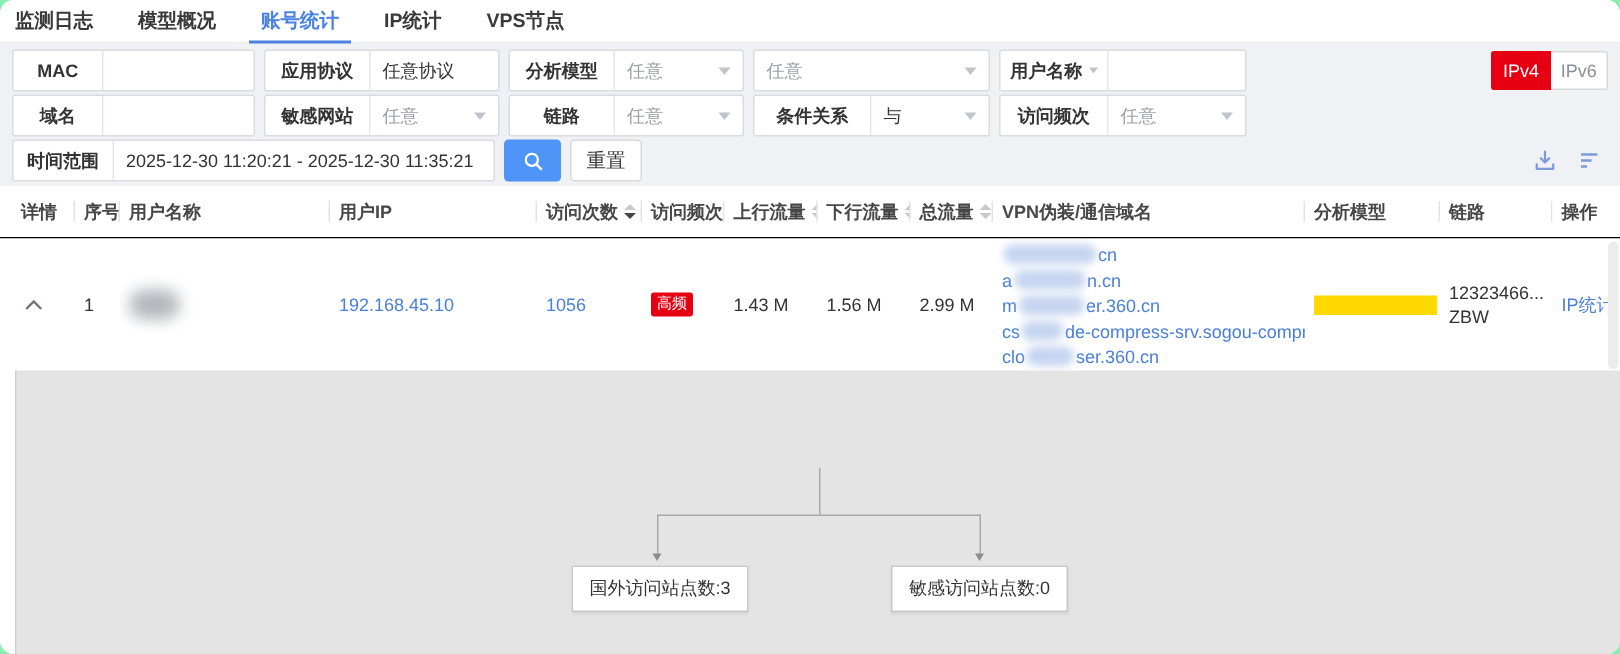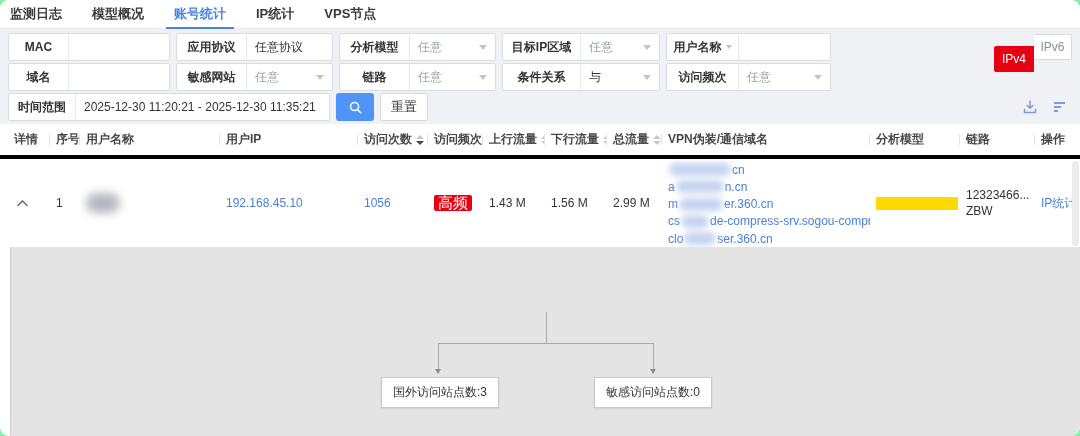--- a/index.html
+++ b/index.html
@@ -19,47 +19,47 @@
   .frow{display:flex;align-items:center;padding-left:8px;margin-bottom:2px;position:relative;height:28px;}
   .fg{display:flex;height:28px;background:#fff;border:1px solid #d9dce3;border-radius:2px;margin-right:6px;overflow:hidden;}
   .fl{display:flex;align-items:center;justify-content:center;font-size:12px;font-weight:600;color:#333;border-right:1px solid #e4e7ed;flex:none;gap:3px;}
   .fv{display:flex;align-items:center;padding:0 8px;font-size:12px;color:#333;flex:1;min-width:0;}
   .fv.gray{color:#9aa0a8;}
   .fv input{border:none;outline:none;width:100%;font:inherit;color:#333;padding:0;background:transparent;}
   .caret{width:0;height:0;border-left:4px solid transparent;border-right:4px solid transparent;border-top:5px solid #c0c4cc;margin-left:auto;flex:none;}
   .caret.sm{border-left-width:3px;border-right-width:3px;border-top-width:4px;margin-left:1px;}
   .iptoggle{position:absolute;right:8px;top:1px;display:flex;}
   .ipbtn{height:26px;display:flex;align-items:center;justify-content:center;font-size:12px;cursor:pointer;}
-  .ipbtn.v4{width:40px;background:var(--danger,#e60012);color:#fff;border-radius:2px 0 0 2px;margin-top:12px;}
+  .ipbtn.v4{width:40px;background:var(--danger,#e60012);color:#fff;border-radius:2px 0 0 2px;}
   .ipbtn.v6{width:38px;background:#fff;color:#8a8f99;border:1px solid #d9d9d9;border-left:none;border-radius:0 2px 2px 0;}
   .searchbtn{width:38px;height:28px;background:var(--searchbtn,#4f94f7);border:none;border-radius:3px;display:flex;align-items:center;justify-content:center;margin-right:6px;cursor:pointer;}
   .resetbtn{height:28px;padding:0 10px;background:#fff;border:1px solid #d9d9d9;border-radius:3px;font-size:13px;color:#333;cursor:pointer;}
   .r3icons{position:absolute;right:12px;top:6px;display:flex;gap:14px;align-items:center;}
   .r3icons svg{display:block;cursor:pointer;}
 
   
   .tgrid{display:grid;grid-template-columns:50px 30px 140px 138px 70px 55px 62px 62px 55px 208px 90px 75px 45px;}
-  .thead{height:35px;background:#fff;border-bottom:4px solid #000000;}
+  .thead{height:35px;background:#fff;border-bottom:1px solid #000000;}
   .th{display:flex;align-items:center;font-size:12px;font-weight:700;color:#474747;padding-left:6px;position:relative;white-space:nowrap;overflow:hidden;}
   .th:first-child{padding-left:14px;}
   .th::after{content:'';position:absolute;right:0;top:10px;bottom:10px;width:1px;background:#e3e3e3;}
   .th:last-child::after{display:none;}
   .sorter{display:inline-flex;flex-direction:column;gap:2px;margin-left:4px;}
   .sorter i{width:0;height:0;border-left:4px solid transparent;border-right:4px solid transparent;display:block;}
   .s-up{border-bottom:4px solid #c8c8c8;}
   .s-down{border-top:4px solid #c8c8c8;}
   .s-down.on{border-top-color:#444;}
 
   .trow{height:88px;background:#fff;}
   .td{display:flex;align-items:center;font-size:12px;color:#333;padding-left:6px;white-space:nowrap;overflow:hidden;}
   .td:first-child{padding-left:16px;}
   .link{color:var(--link,#4a80d9);cursor:pointer;}
-  .badge{display:inline-block;background:var(--danger,#e60012);color:#fff;font-size:15px;line-height:16px;padding:0 4px;border-radius:2px;}
+  .badge{display:inline-block;background:var(--danger,#e60012);color:#fff;font-size:10px;line-height:16px;padding:0 4px;border-radius:2px;}
   .blob-user{width:34px;height:20px;border-radius:10px;background:#b4b7bd;filter:blur(5px);}
-  .domains{flex-direction:column;align-items:flex-start;justify-content:space-between;gap:0;padding-top:2px;}
+  .domains{flex-direction:column;align-items:flex-start;justify-content:flex-start;gap:0;padding-top:2px;}
   .dline{display:flex;align-items:center;height:17px;font-size:12px;color:var(--link,#4a80d9);}
   .dblur{display:inline-block;height:13px;border-radius:7px;background:#c5d4f0;filter:blur(3px);margin:0 1px;flex:none;}
   .ybar{width:82px;height:13px;background:var(--baryellow,#ffd900);}
   .linkcell{flex-direction:column;align-items:flex-start;justify-content:center;line-height:16px;}
   .vscroll{position:absolute;right:1px;top:161px;width:7px;height:85px;background:#ececec;border-radius:4px;}
 
   
   .panel{position:relative;height:189px;margin-left:10px;background:#e4e4e4;border-left:1px solid #d0d0d0;}
   .node{position:absolute;background:#fff;border:1px solid #c8c8c8;box-shadow:0 1px 2px rgba(0,0,0,.08);display:flex;align-items:center;justify-content:center;font-size:12px;color:#333;gap:4px;}
   .blob-acc{width:26px;height:22px;border-radius:50%;background:#c6c6c6;filter:blur(4px);}
@@ -98,21 +98,20 @@
             </div>
       </div>
       <div class="fg" style="width:157px">
         <div class="fl" style="width:70px">分析模型</div>
         <div class="fv gray">
               <span>任意</span>
               <span class="caret"></span>
             </div>
       </div>
       <div class="fg" style="width:158px">
-        <div class="fl" style="width:78px">目标IP区域</div>
         <div class="fv gray">
               <span>任意</span>
               <span class="caret"></span>
             </div>
       </div>
       <div class="fg" style="width:165px">
         <div class="fl" style="width:72px">
               <span>用户名称</span>
               <span class="caret sm"></span>
             </div>

